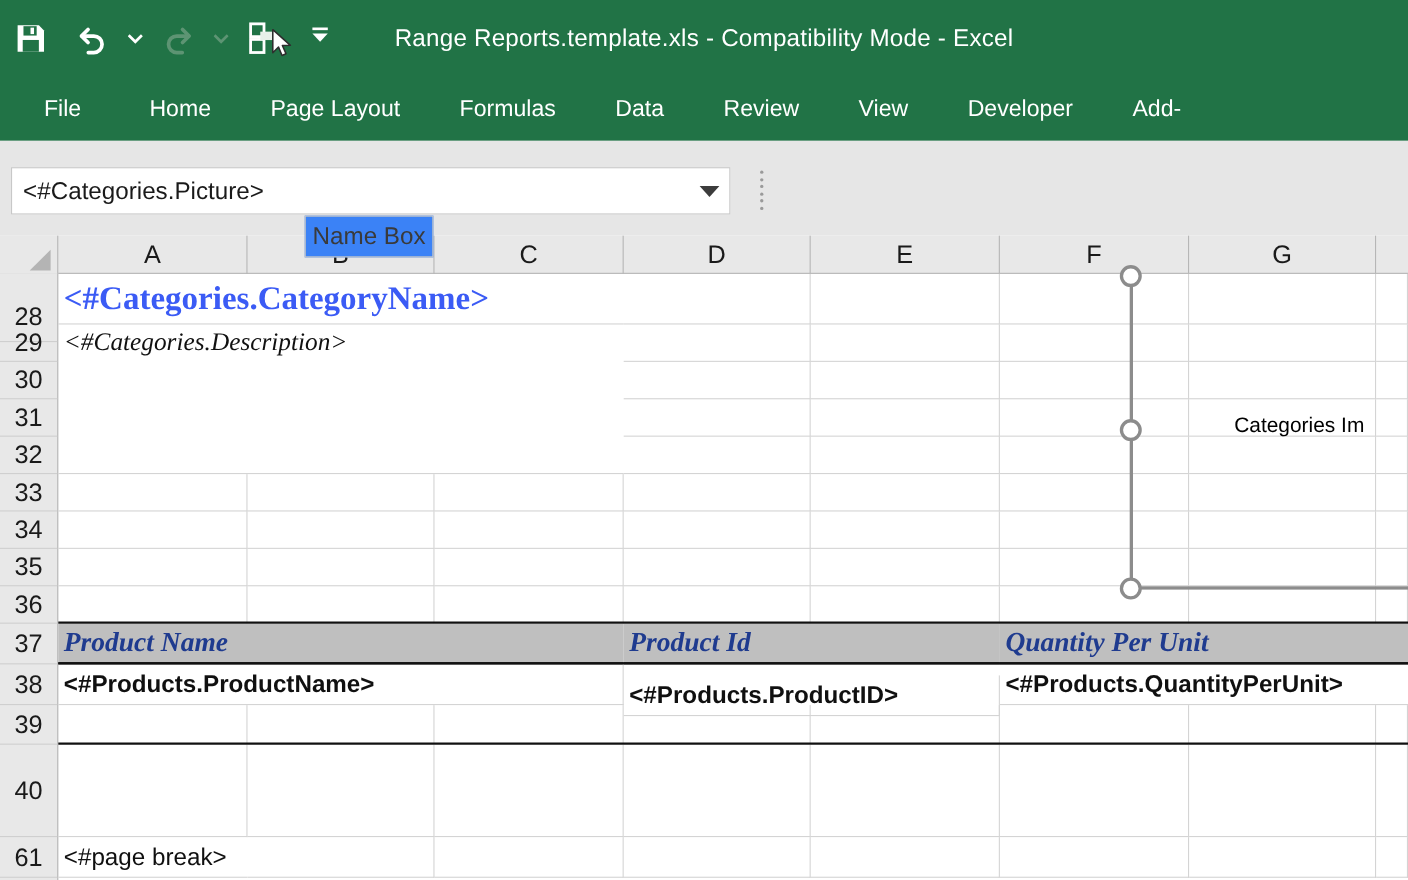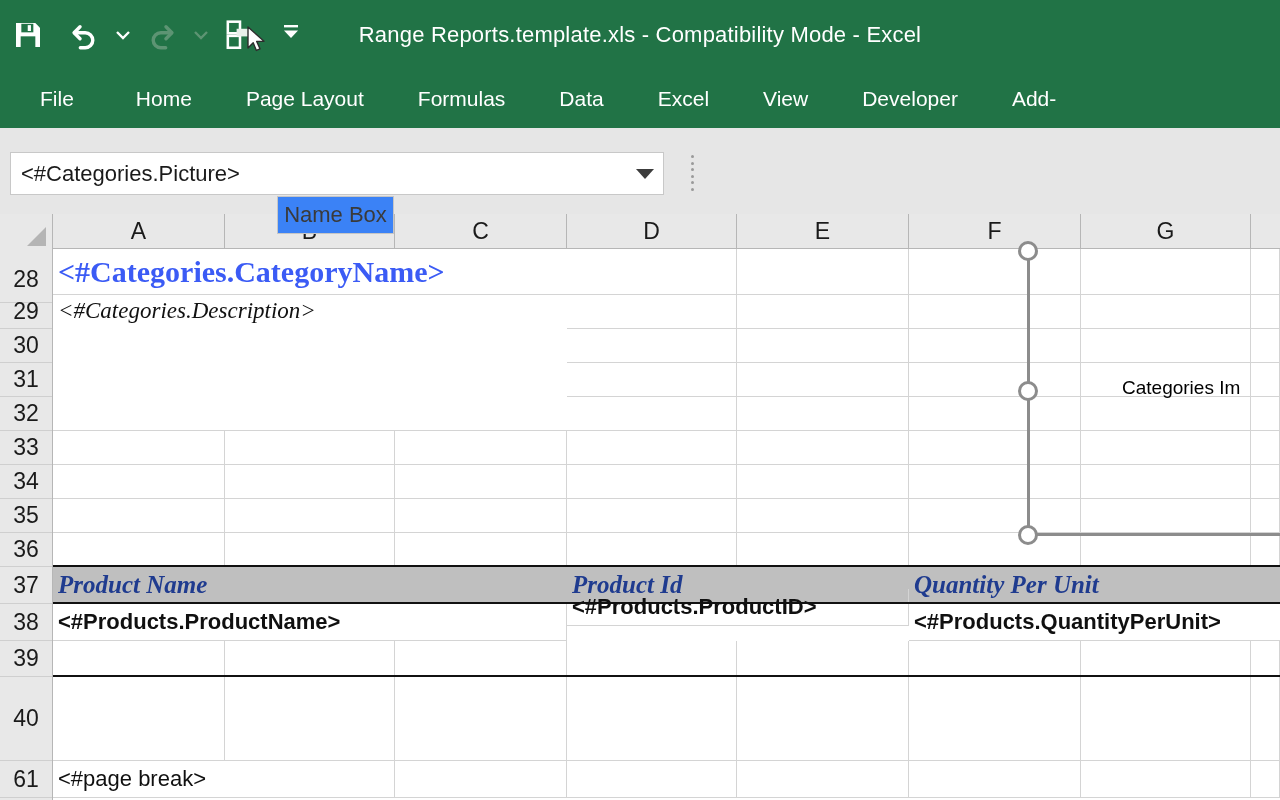--- a/index.html
+++ b/index.html
@@ -236,21 +236,21 @@
     <div class="title-text">Range Reports.template.xls  -  Compatibility Mode  -  Excel</div>
   </div>
 
   <div class="ribbon">
     <div class="tabs">
       <div class="tab first">File</div>
       <div class="tab">Home</div>
       <div class="tab">Page Layout</div>
       <div class="tab">Formulas</div>
       <div class="tab">Data</div>
-      <div class="tab">Excel</div>
+      <div class="tab">Review</div>
       <div class="tab">View</div>
       <div class="tab">Developer</div>
       <div class="tab">Add-</div>
     </div>
   </div>
 
   <div class="fbar">
     <div class="namebox">
       <div class="nb-val">&lt;#Categories.Picture&gt;</div>
       <div class="nb-caret">
@@ -290,21 +290,21 @@
       <div class="ch" style="left:225px;width:170px;">B</div>
       <div class="ch" style="left:395px;width:172px;">C</div>
       <div class="ch" style="left:567px;width:170px;">D</div>
       <div class="ch" style="left:737px;width:172px;">E</div>
       <div class="ch" style="left:909px;width:172px;">F</div>
       <div class="ch" style="left:1081px;width:170px;">G</div>
       <div class="ch" style="left:1251px;width:29px;border-right:none;"></div>
     </div>
 
     <div class="rowhdr-col">
-      <div class="rh" style="top:8px;height:46px;">28</div>
+      <div class="rh" style="top:16px;height:46px;">28</div>
       <div class="rh" style="top:46px;height:34px;">29</div>
       <div class="rh" style="top:80px;height:34px;">30</div>
       <div class="rh" style="top:114px;height:34px;">31</div>
       <div class="rh" style="top:148px;height:34px;">32</div>
       <div class="rh" style="top:182px;height:34px;">33</div>
       <div class="rh" style="top:216px;height:34px;">34</div>
       <div class="rh" style="top:250px;height:34px;">35</div>
       <div class="rh" style="top:284px;height:34px;">36</div>
       <div class="rh" style="top:318px;height:37px;">37</div>
       <div class="rh" style="top:355px;height:37px;">38</div>
@@ -393,21 +393,21 @@
       <div class="cell hdrcell" style="left:514px;top:318px;width:342px;height:37px;border-right:none;">
         <span class="txt">Product Id</span>
       </div>
       <div class="cell hdrcell" style="left:856px;top:318px;width:371px;height:37px;border-right:none;">
         <span class="txt">Quantity Per Unit</span>
       </div>
 
       <div class="cell datacell" style="left:0;top:355px;width:514px;height:37px;">
         <span class="txt">&lt;#Products.ProductName&gt;</span>
       </div>
-      <div class="cell datacell" style="left:514px;top:340px;width:342px;height:37px;">
+      <div class="cell datacell" style="left:514px;top:365px;width:342px;height:37px;">
         <span class="txt">&lt;#Products.ProductID&gt;</span>
       </div>
       <div class="cell datacell" style="left:856px;top:355px;width:371px;height:37px;border-right:none;">
         <span class="txt">&lt;#Products.QuantityPerUnit&gt;</span>
       </div>
 
       <div class="cell" style="left:0;top:392px;width:172px;height:36px;"></div>
       <div class="cell" style="left:172px;top:392px;width:170px;height:36px;"></div>
       <div class="cell" style="left:342px;top:392px;width:172px;height:36px;"></div>
       <div class="cell" style="left:514px;top:392px;width:170px;height:36px;"></div>

